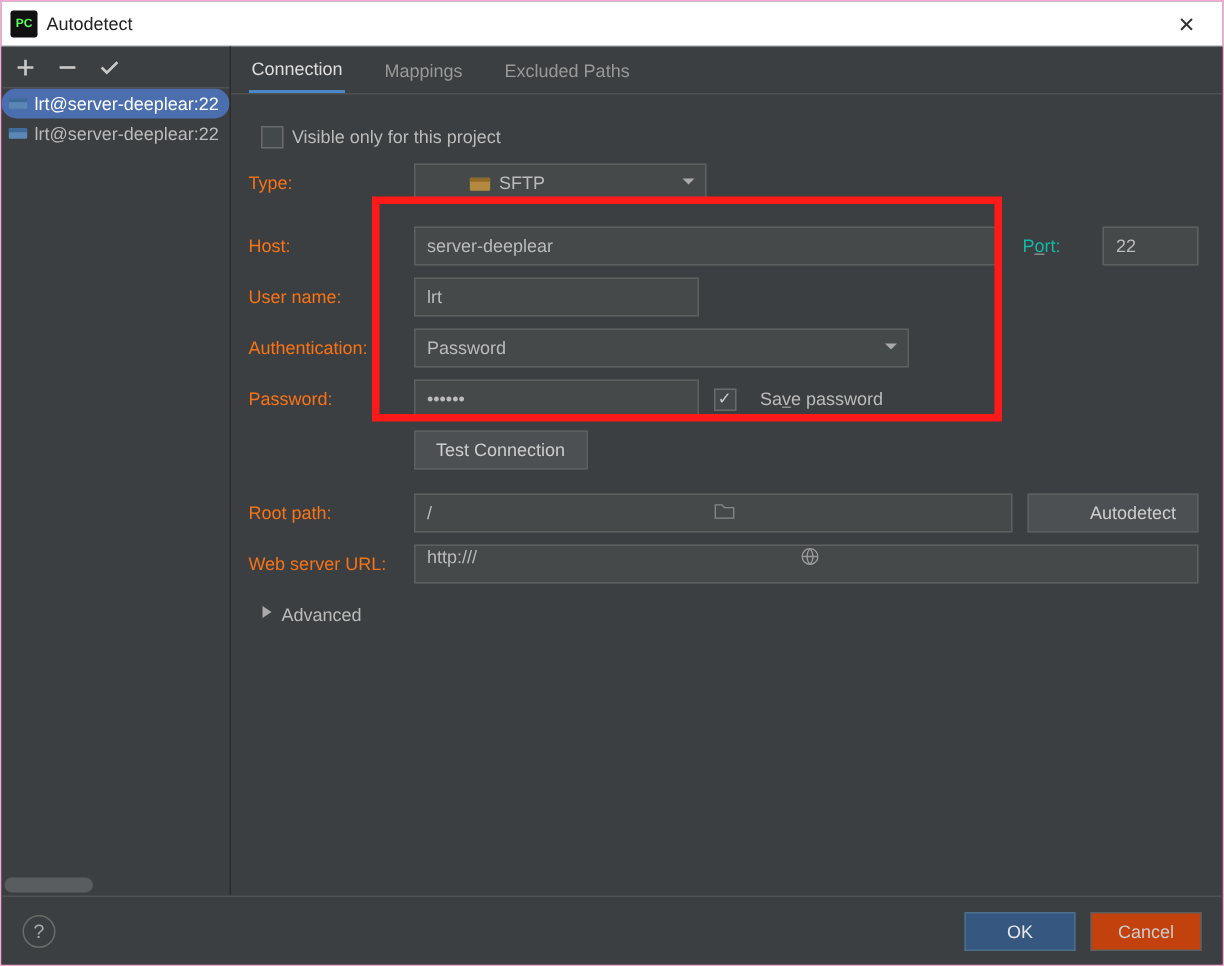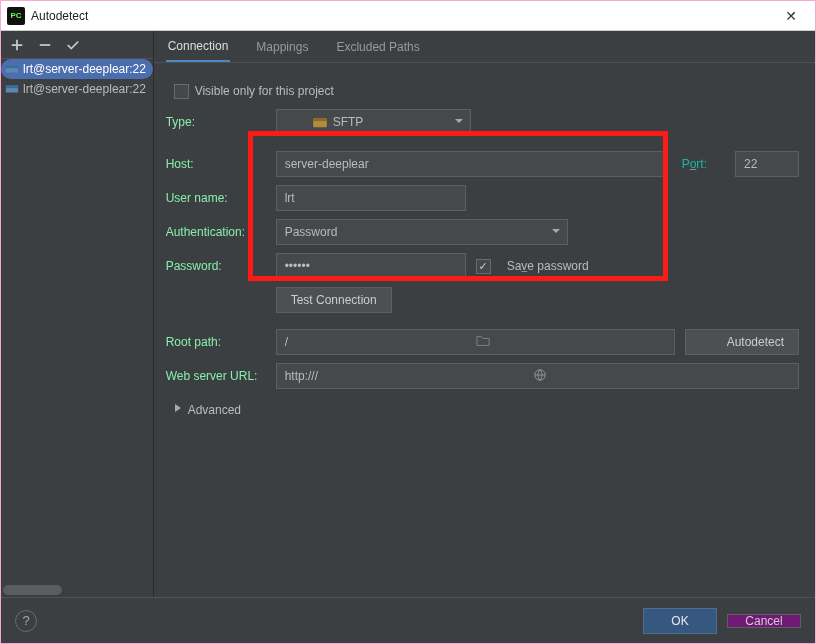--- a/index.html
+++ b/index.html
@@ -24,62 +24,62 @@
   .sidebar-scroll { position:absolute; bottom:2px; left:2px; right:2px; height:10px; background:#3c3f41;}
   .sidebar-scroll .thumb{ position:absolute; left:0; top:0; height:100%; width:40%; background:#5a5d5f; border-radius:5px;}
 
   .main { flex: 1; background: #3c3f41; display: flex; flex-direction: column; padding: 0; position: relative;}
   .tabs { height: 32px; display: flex; align-items: center; gap: 24px; padding: 0 12px; border-bottom: 1px solid #515151; }
   .tab { color: #999; height: 100%; display: flex; align-items: center; padding: 0 2px; }
   .tab.active { color: #ddd; border-bottom: 2px solid #4a88c7; }
 
   .form { padding: 12px 16px 0 12px; }
   .row { display: flex; align-items: center; min-height: 34px; }
-  .row .label { width: 110px; color: #86efac; }
+  .row .label { width: 110px; color: #f97316; }
   .field-area { flex: 1; display: flex; align-items: center; gap: 10px; }
 
   .checkbox { width: 15px; height: 15px; border: 1px solid #6a6a6a; background: #43494a; display: inline-flex; align-items: center; justify-content: center; margin-right: 6px;}
   .checkbox.checked::after{ content:"✓"; color:#ccc; font-size:11px; line-height:1;}
   .visonly-row{ display:flex; align-items:center; height:30px; padding: 6px 0 4px 8px; }
 
   .input, .select {
     background: #45494a; border: 1px solid #5e6060; color: #bbbbbb;
     height: 26px; padding: 0 8px; font-size: 12px; outline: none;
   }
   .select { display:flex; align-items:center; justify-content:space-between; padding-right:6px;}
   .select .caret { margin-left:auto; }
   .caret svg{ width:10px; height:10px; fill:#aaa;}
   .type-select{ width:195px;padding-left:36px; }
   .type-select .ticon{margin-right:6px; display:inline-flex;}
   .host-input{ width:390px;}
   .user-input{ width:190px;}
-  .auth-select{ width:292px;}
+  .auth-select{ width:330px;}
   .pass-input{ width:190px;}
   .port-lbl{ margin-left:6px; margin-right:18px; color:#14b8a6;}
   .port-input{ width:64px;}
   .root-input{ flex:1; display:flex; align-items:center; padding-right:6px;}
   .root-input span{flex:1;}
-  .url-input{ flex:1; display:flex; align-items:center; padding-right:16px;}
+  .url-input{ flex:1; display:flex; align-items:flex-start; padding-right:16px;}
   .url-input span{flex:1;}
 
   .btn { background:#4c5052; border:1px solid #5e6060; color:#cdcdcd; height:26px; padding:0 14px; display:inline-flex; align-items:center; }
 
   .advanced-row{ display:flex; align-items:flex-start; gap:6px; padding: 10px 0 0 8px; color:#bbb;}
   .advanced-row .tri{ display:inline-flex;}
   .advanced-row .tri svg{width:8px;height:10px;fill:#aaa;}
 
   
   .redbox{ position:absolute; border:5px solid #ff1a1a; pointer-events:none; }
 
   
   .bottombar{ position:absolute; left:0; right:0; bottom:0; height:46px; border-top:1px solid #515151; display:flex; align-items:center; padding:0 14px; background:#3c3f41;}
   .help-circle{ width:22px;height:22px;border:1px solid #6a6a6a;border-radius:50%; color:#aaa; display:flex;align-items:center;justify-content:center; font-size:13px;}
   .bottombar .spacer{flex:1;}
   .ok-btn{ background:#365880; border:1px solid #4a708b; color:#e8e8e8; height:26px; width:74px; display:flex;align-items:center;justify-content:center; margin-right:10px;}
-  .cancel-btn{ background:#701a75; border:1px solid #5e6060; color:#cdcdcd; height:14px; width:74px; display:flex;align-items:center;justify-content:center;}
+  .cancel-btn{ background:#c2410c; border:1px solid #5e6060; color:#cdcdcd; height:26px; width:74px; display:flex;align-items:center;justify-content:center;}
   .und { text-decoration: underline; text-decoration-color: rgba(255,255,255,0.4);}
   .folder-icon svg, .globe-icon svg{ width:14px; height:14px; }
 </style>
 </head>
 <body>
 
 <div class="window">
 
   <div class="titlebar">
     <div class="app-icon">PC</div>

